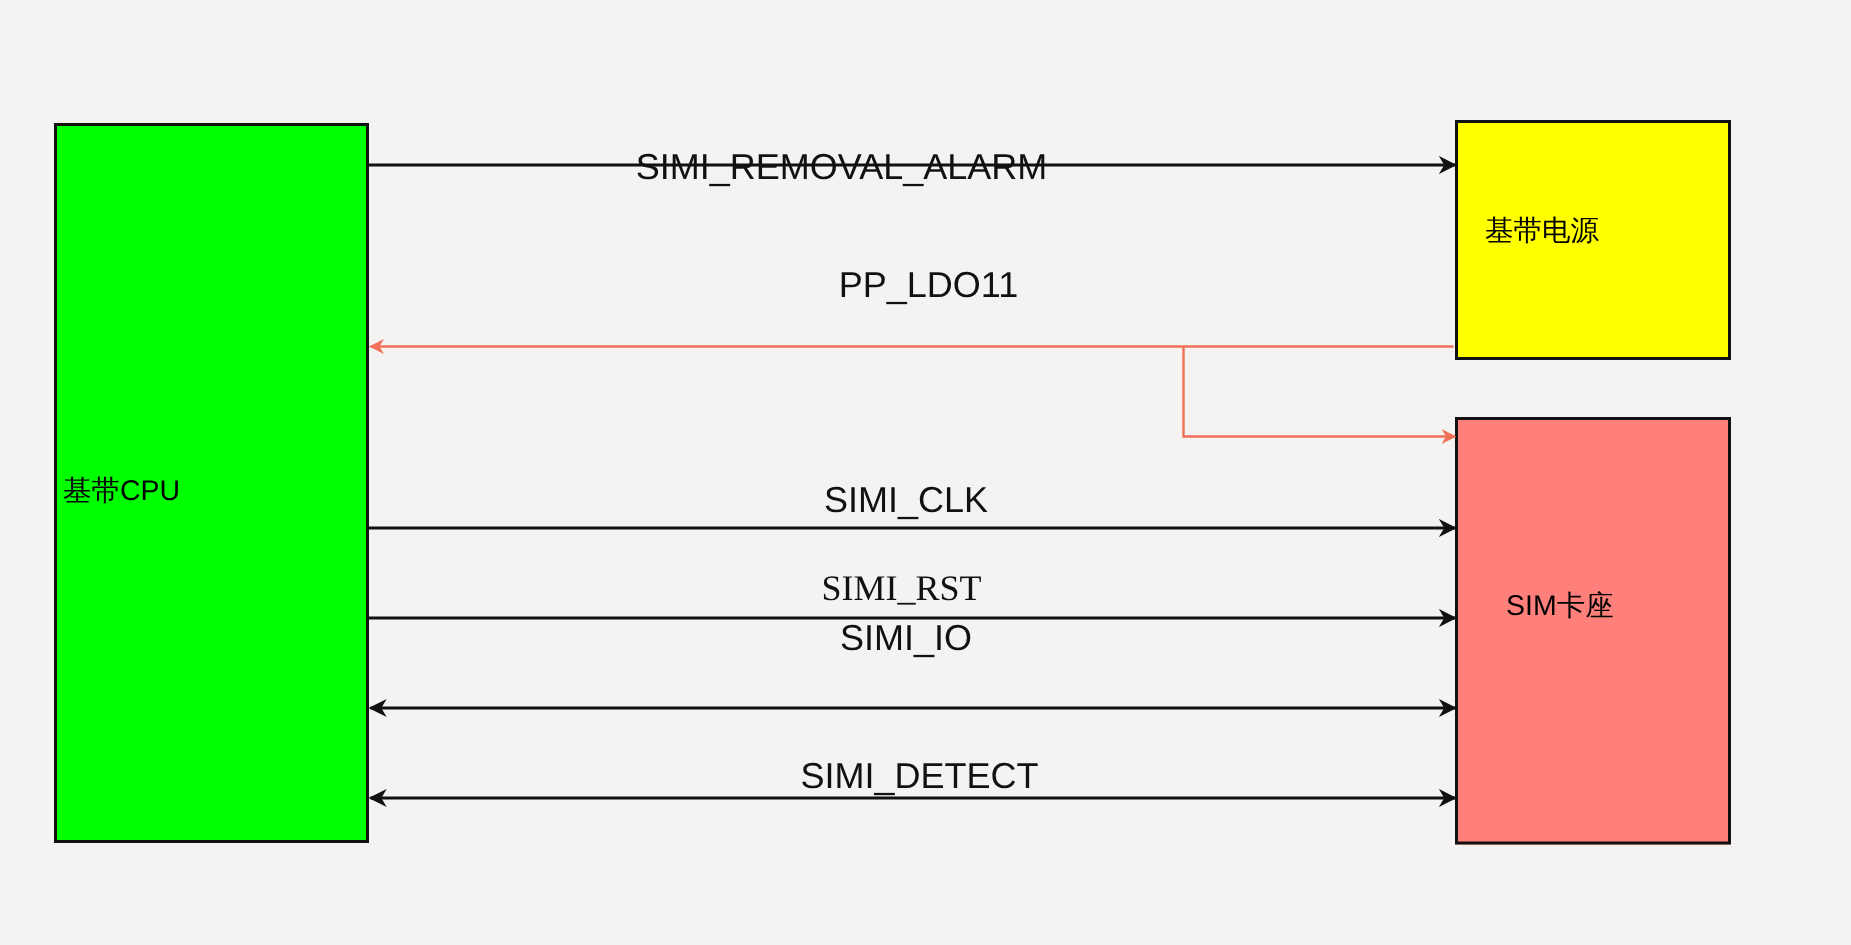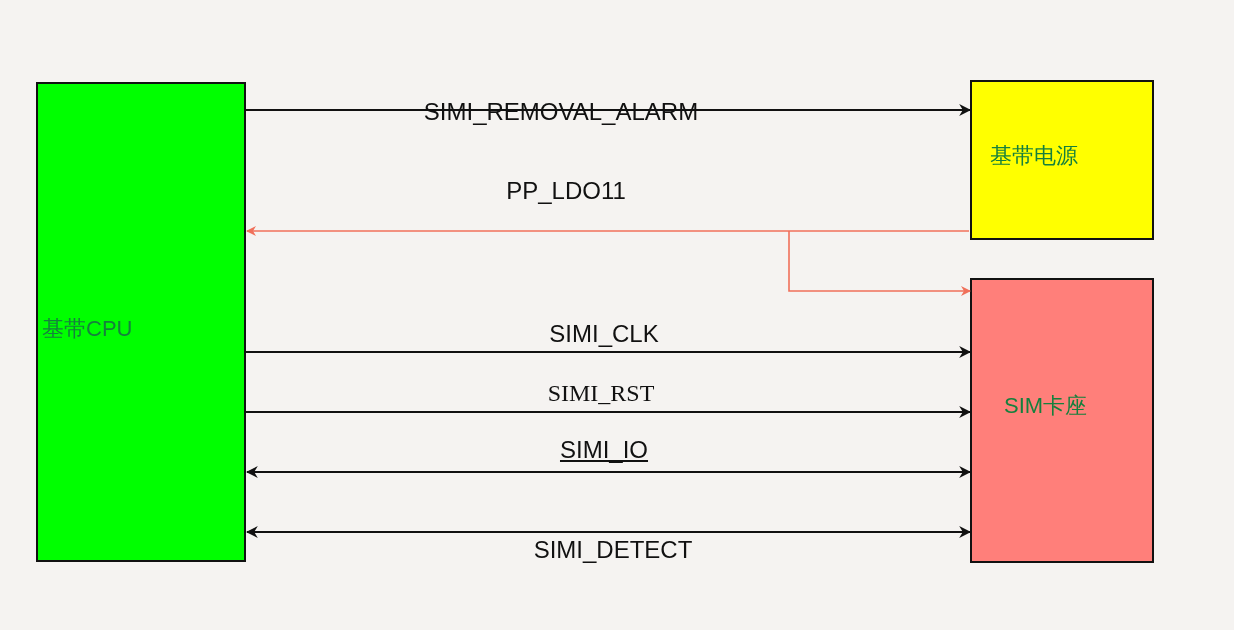--- a/index.html
+++ b/index.html
@@ -9,22 +9,22 @@
       position: relative; overflow: hidden;
       font-family: "Liberation Sans", "DejaVu Sans", sans-serif;
     }
     .block {
       position: absolute;
       box-sizing: border-box;
       border: 2px solid #111;
     }
     .block-label {
       position: absolute;
-      font-size: 22px;
-      color: #15803d;
+      font-size: 19px;
+      color: #000000;
       white-space: nowrap;
     }
     .signal-label {
       position: absolute;
       font-size: 24px;
       color: #111;
       white-space: nowrap;
       transform: translateX(-50%);
     }
     svg.wires { position: absolute; left: 0; top: 0; }
@@ -62,17 +62,17 @@
   <line x1="246" y1="352" x2="970" y2="352" stroke="#111" stroke-width="2" marker-end="url(#arrowBlack)"></line>
 
   <line x1="246" y1="412" x2="970" y2="412" stroke="#111" stroke-width="2" marker-end="url(#arrowBlack)"></line>
 
   <line x1="247" y1="472" x2="970" y2="472" stroke="#111" stroke-width="2" marker-start="url(#arrowBlack)" marker-end="url(#arrowBlack)"></line>
 
   <line x1="247" y1="532" x2="970" y2="532" stroke="#111" stroke-width="2" marker-start="url(#arrowBlack)" marker-end="url(#arrowBlack)"></line>
 </svg>
 
 <div class="signal-label" style="left:561px; top:70px;margin-top:28px;">SIMI_REMOVAL_ALARM</div>
-<div class="signal-label" style="left:566px; top:177px;">PP_LDO11</div>
+<div class="signal-label" style="left:619px; top:177px;">PP_LDO11</div>
 <div class="signal-label" style="left:604px; top:320px;">SIMI_CLK</div>
 <div class="signal-label" style="left:601px; top:380px;font-family:Liberation Serif, serif;">SIMI_RST</div>
-<div class="signal-label" style="left:604px; top:436px;text-decoration:underline;">SIMI_IO</div>
-<div class="signal-label" style="left:613px; top:504px;margin-top:32px;">SIMI_DETECT</div>
+<div class="signal-label" style="left:604px; top:412px;">SIMI_IO</div>
+<div class="signal-label" style="left:613px; top:504px;">SIMI_DETECT</div>
 
 </body></html>

